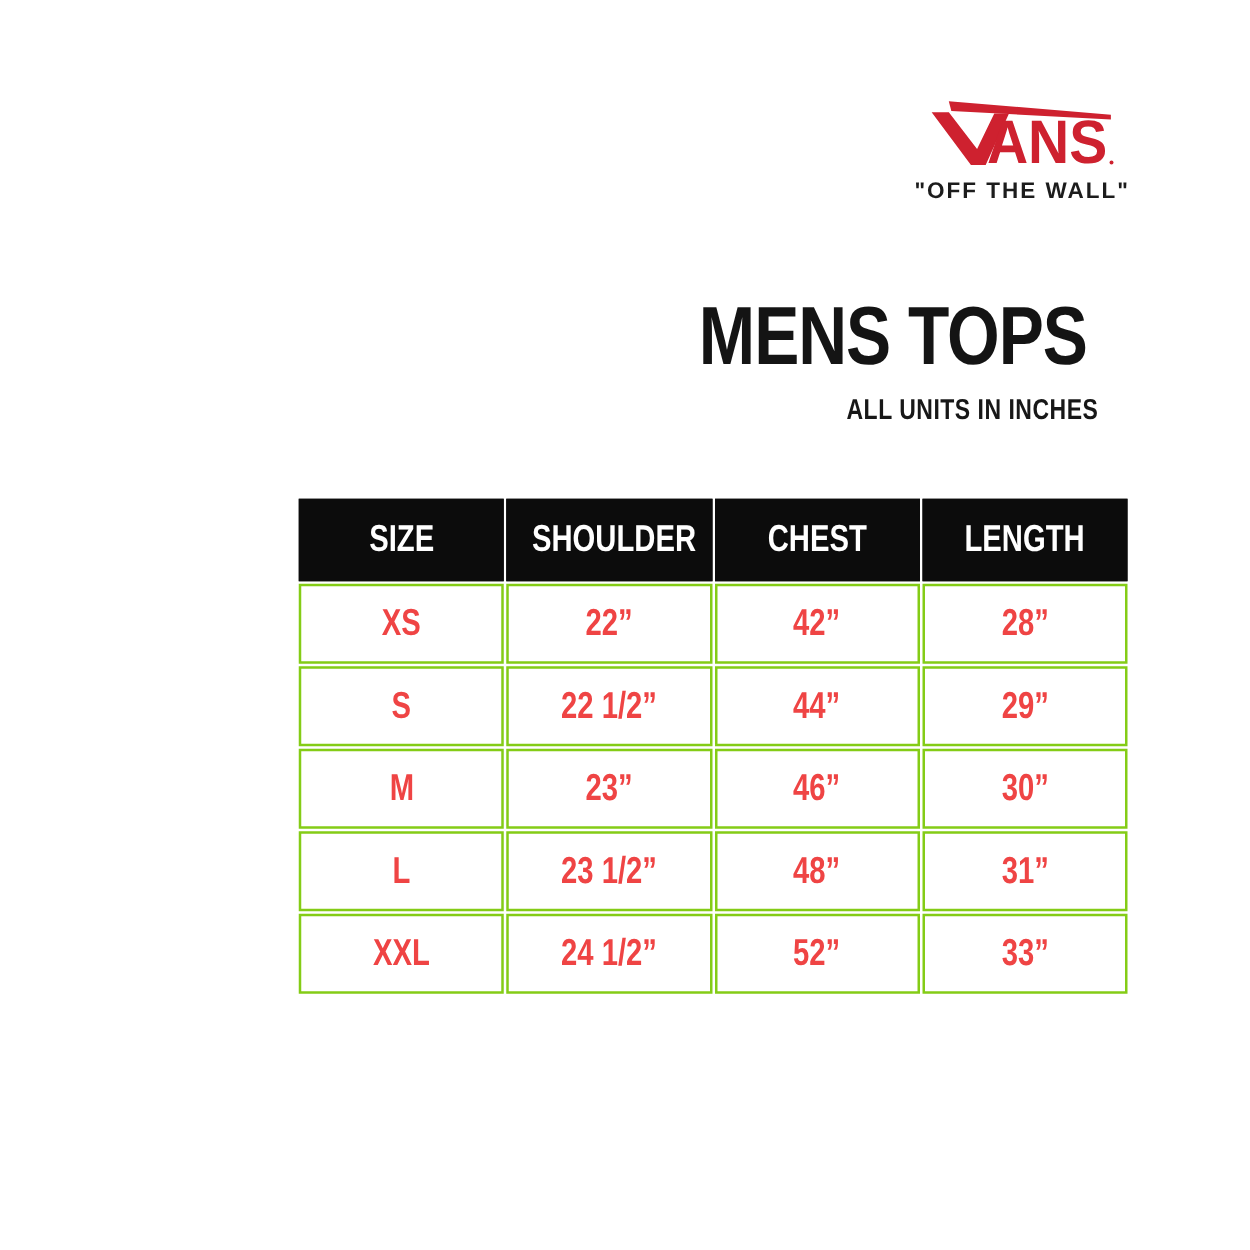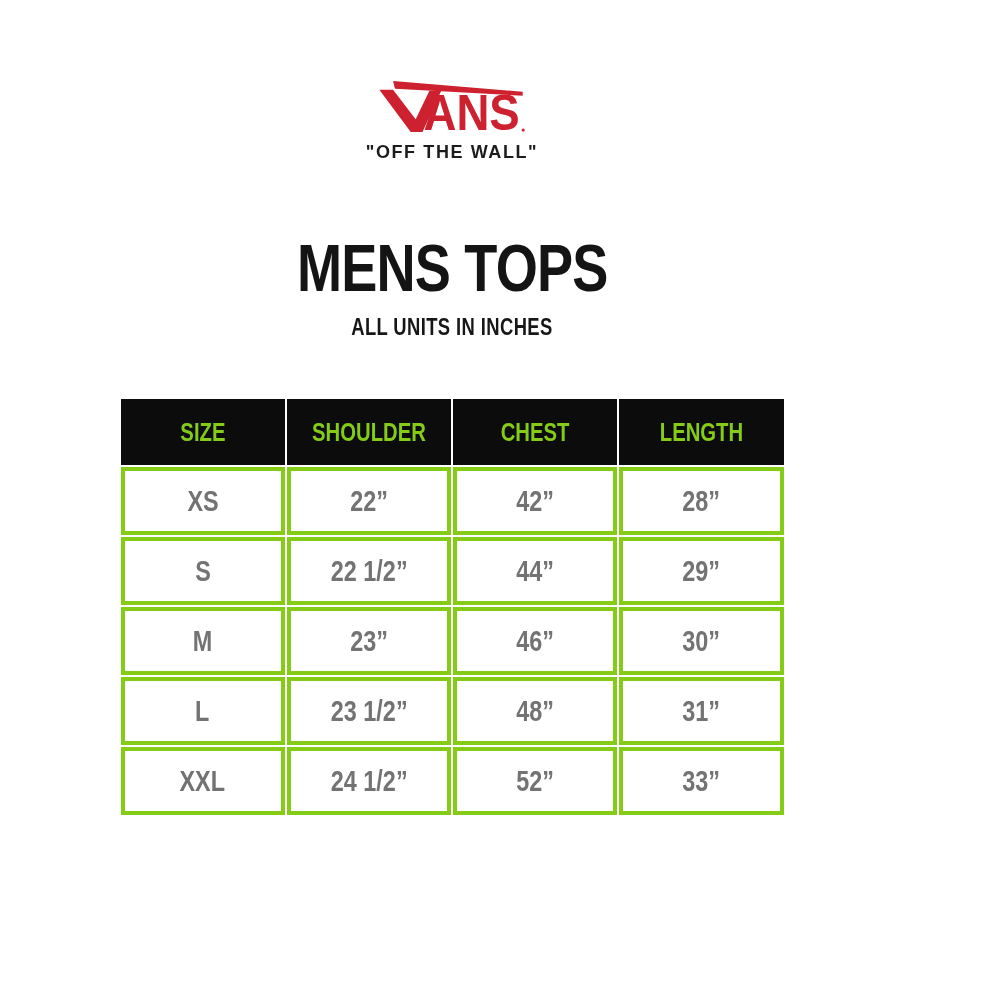--- a/index.html
+++ b/index.html
@@ -7,21 +7,21 @@
     padding: 0;
     background: #ffffff;
     font-family: "Liberation Sans", sans-serif;
   }
   .page {
     width: 904px;
     height: 1000px;
     background: #ffffff;
     display: flex;
     flex-direction: column;
-    align-items: center;
+    align-items: flex-end;
     overflow: hidden;
   }
   .logo-block {
     margin-top: 78px;
     display: flex;
     flex-direction: column;
     align-items: center;
   }
   .logo-svg {
     display: block;
@@ -58,35 +58,35 @@
   table.size-chart {
     margin-top: 56px;
     width: 667px;
     table-layout: fixed;
     border-collapse: separate;
     border-spacing: 2px;
     background: #ffffff;
   }
   table.size-chart th {
     background: #0c0c0c;
-    color: #84cc16;
+    color: #ffffff;
     height: 62px;
-    font-size: 26px;
+    font-size: 30px;
     font-weight: bold;
     text-align: center;
     vertical-align: middle;
     border: 1px solid #0c0c0c;
   }
   table.size-chart td {
     background: #ffffff;
-    border: 4px solid #84cc16;
+    border: 2px solid #84cc16;
     height: 58px;
     font-size: 30px;
     font-weight: bold;
-    color: #737373;
+    color: #ef4444;
     text-align: center;
     vertical-align: middle;
   }
   .cx {
     display: inline-block;
     transform: scaleX(0.78);
     transform-origin: center;
     white-space: nowrap;
   }
 </style>

